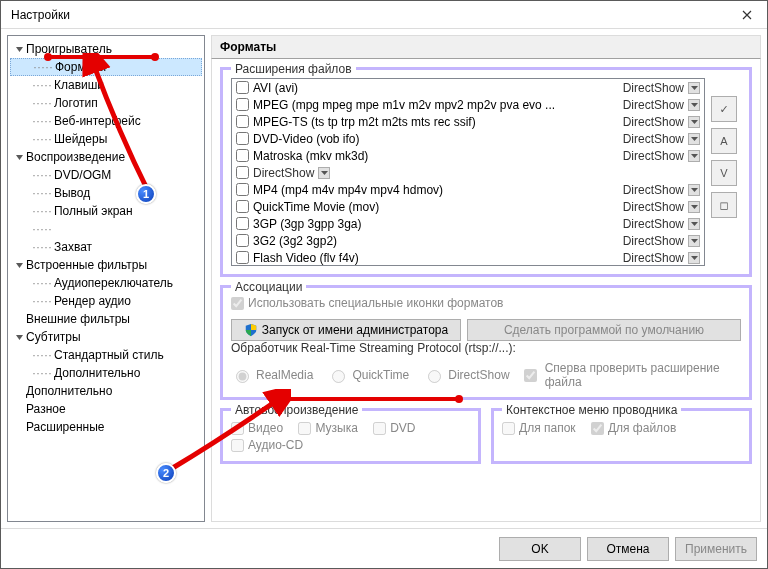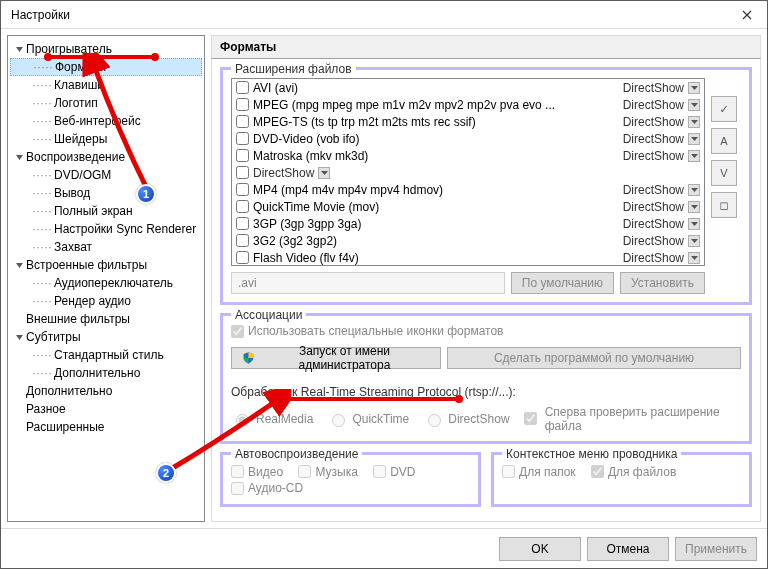--- a/index.html
+++ b/index.html
@@ -26,23 +26,23 @@
 .format-row input[type=checkbox] { margin: 0 4px 0 0; }
 .format-row .name { flex: 1; white-space: nowrap; overflow: hidden; text-overflow: ellipsis; }
 .format-row .engine { color: #333; margin-right: 4px; }
 .format-row .dd { width: 12px; height: 12px; border: 1px solid #adadad; background: #e1e1e1; display: flex; align-items: center; justify-content: center; }
 .side-icons { position: absolute; right: 12px; top: 26px; display: flex; flex-direction: column; gap: 6px; }
 .side-icons .ic { width: 26px; height: 26px; border: 1px solid #adadad; background: #f0f0f0; display: flex; align-items: center; justify-content: center; font-size: 11px; color: #555; cursor: pointer; }
 .row { display: flex; gap: 6px; margin-top: 6px; align-items: center; }
 .ext-input { flex: 1; border: 1px solid #cfcfcf; background: #f5f5f5; padding: 3px 6px; color: #888; height: 22px; }
 .btn { border: 1px solid #adadad; background: #e1e1e1; padding: 3px 10px; height: 22px; cursor: pointer; display: inline-flex; align-items: center; justify-content: center; }
 .btn.disabled { color: #888; }
-.btn.admin { width: 210px; }
+.btn.admin { width: 230px; }
 .shield { width: 14px; height: 14px; margin-right: 4px; }
-.check { display: inline-flex; align-items: center; margin-right: 12px; }
+.check { display: inline-flex; align-items: flex-end; margin-right: 12px; }
 .check input { margin: 0 4px 0 0; }
 .check.disabled { color: #888; }
 .radio-row { display: flex; align-items: center; gap: 14px; color: #888; }
 .radio-row label { display: flex; align-items: center; gap: 4px; }
 .bottom-groups { display: flex; gap: 10px; }
 .bottom-groups .groupbox { flex: 1; margin-bottom: 0; padding: 10px 8px 6px; }
 .footer { height: 40px; border-top: 1px solid #dcdcdc; display: flex; align-items: center; justify-content: flex-end; padding: 0 10px; gap: 6px; }
 .footer .btn { width: 82px; height: 24px; }
 .annot-arrow { pointer-events: none; position: absolute; }
 .annot-badge { position: absolute; width: 20px; height: 20px; border-radius: 50%; background: radial-gradient(circle at 30% 30%, #4a8cff, #0a3db8); border: 2px solid #fff; box-shadow: 0 0 2px rgba(0,0,0,.5); color: #fff; font-weight: bold; display: flex; align-items: center; justify-content: center; font-size: 11px; pointer-events: none; }
@@ -110,21 +110,20 @@
         <div class="tree-node indent1">
           <span class="tree-dash">·····</span>
           <span>Вывод</span>
         </div>
         <div class="tree-node indent1">
           <span class="tree-dash">·····</span>
           <span>Полный экран</span>
         </div>
         <div class="tree-node indent1">
           <span class="tree-dash">·····</span>
-          <span>Настройки Sync Renderer</span>
         </div>
         <div class="tree-node indent1">
           <span class="tree-dash">·····</span>
           <span>Захват</span>
         </div>
         <div class="tree-node">
           <span class="tree-expander">
             <svg viewBox="0 0 9 9">
               <path d="M1 2 L8 2 L4.5 7 Z" fill="#595959"></path>
             </svg>
@@ -285,25 +284,20 @@
                     <input type="checkbox" style="">
                     <span class="name">Flash Video (flv f4v)</span>
                     <span class="engine">DirectShow</span>
                     <span class="dd">
                       <svg width="7" height="4" viewBox="0 0 7 4">
                         <path d="M0 0 L7 0 L3.5 4 Z" fill="#555"></path>
                       </svg>
                     </span>
                   </div>
                 </div>
-              <div class="row">
-                <input class="ext-input" readonly="" value=".avi" style="">
-                <button class="btn disabled">По умолчанию</button>
-                <button class="btn disabled">Установить</button>
-              </div>
             </div>
           </div>
           <div class="side-icons" id="side-icons">
               <div class="ic">✓</div>
               <div class="ic">A</div>
               <div class="ic">V</div>
               <div class="ic">◻</div>
             </div>
         </div>
 
@@ -317,21 +311,21 @@
             <button class="btn admin">
               <svg class="shield" viewBox="0 0 16 16">
                 <path d="M8 1 L14 3 V8 C14 12 8 15 8 15 C8 15 2 12 2 8 V3 Z" fill="#1e70cd"></path>
                 <path d="M8 1 L14 3 V8 H8 Z" fill="#ffcc00"></path>
                 <path d="M8 8 H2 V8 C2 12 8 15 8 15 Z" fill="#2aa84f"></path>
               </svg>
               <span>Запуск от имени администратора</span>
             </button>
             <button class="btn disabled" style="flex:1">Сделать программой по умолчанию</button>
           </div>
-          <div style="margin-top:16px; color:#333;">Обработчик Real-Time Streaming Protocol (rtsp://...):</div>
+          <div style="margin-top:0; color:#333;">Обработчик Real-Time Streaming Protocol (rtsp://...):</div>
           <div class="radio-row" style="margin-top:6px;">
             <label>
                 <input type="radio" disabled="" checked="" style="">
                 <span>RealMedia</span>
               </label>
             <label>
                 <input type="radio" disabled="" style="">
                 <span>QuickTime</span>
               </label>
             <label>

